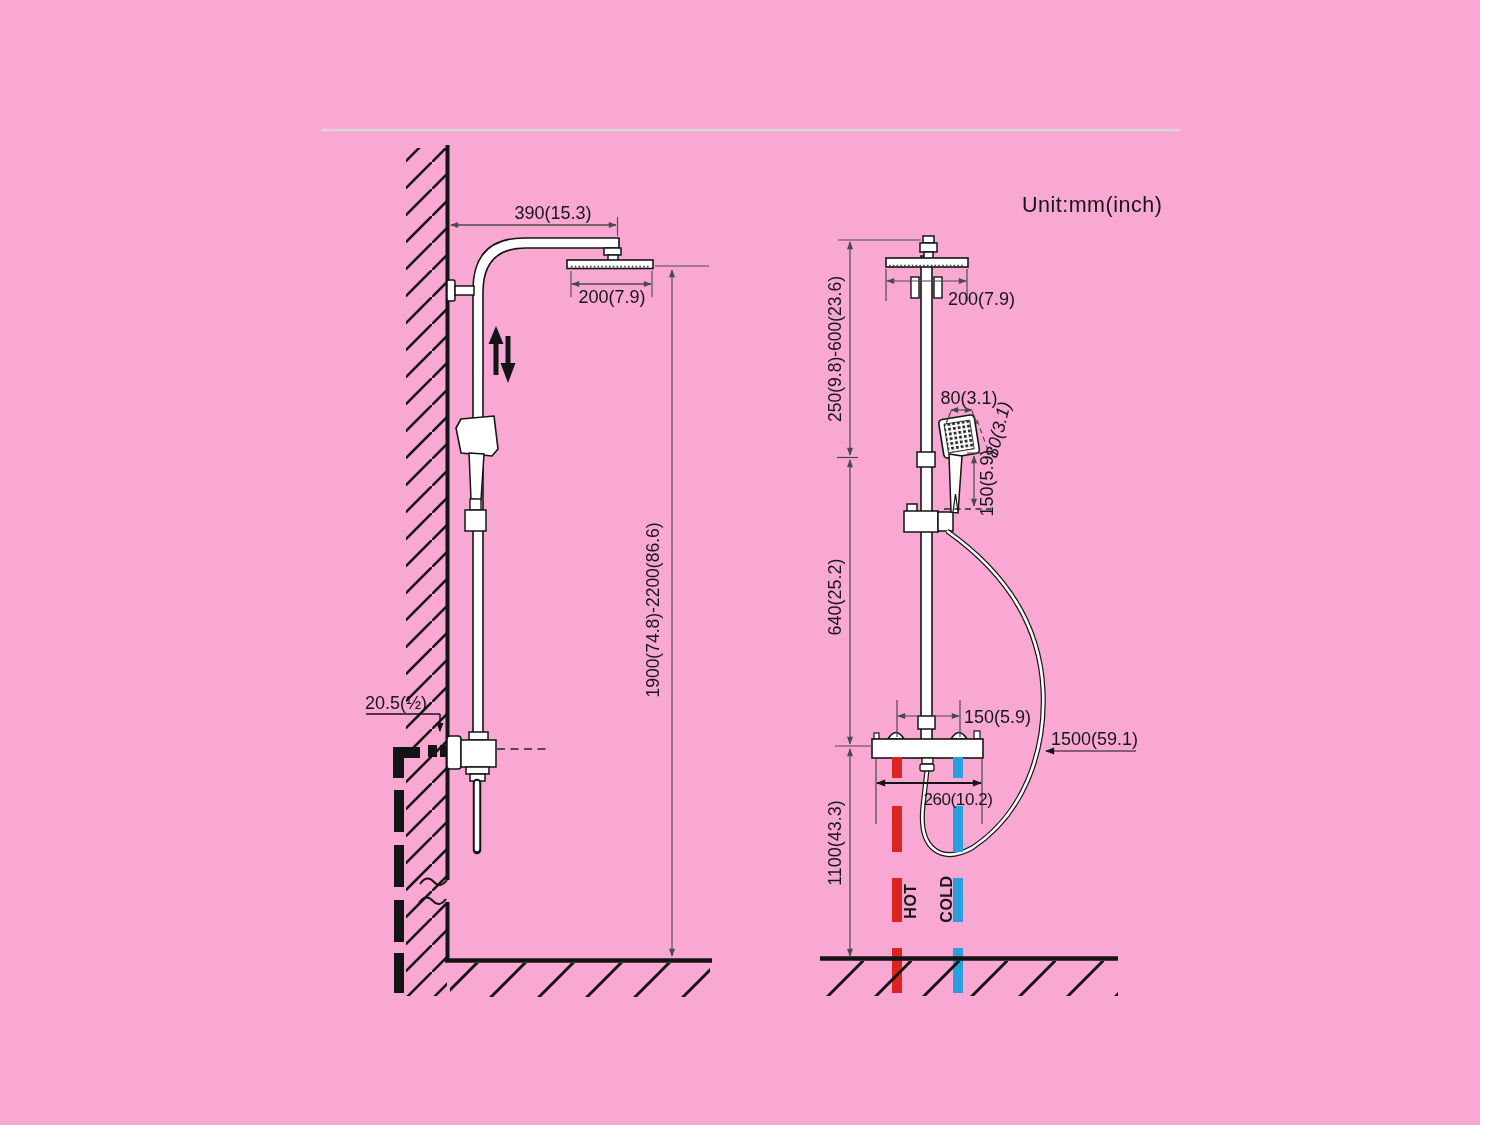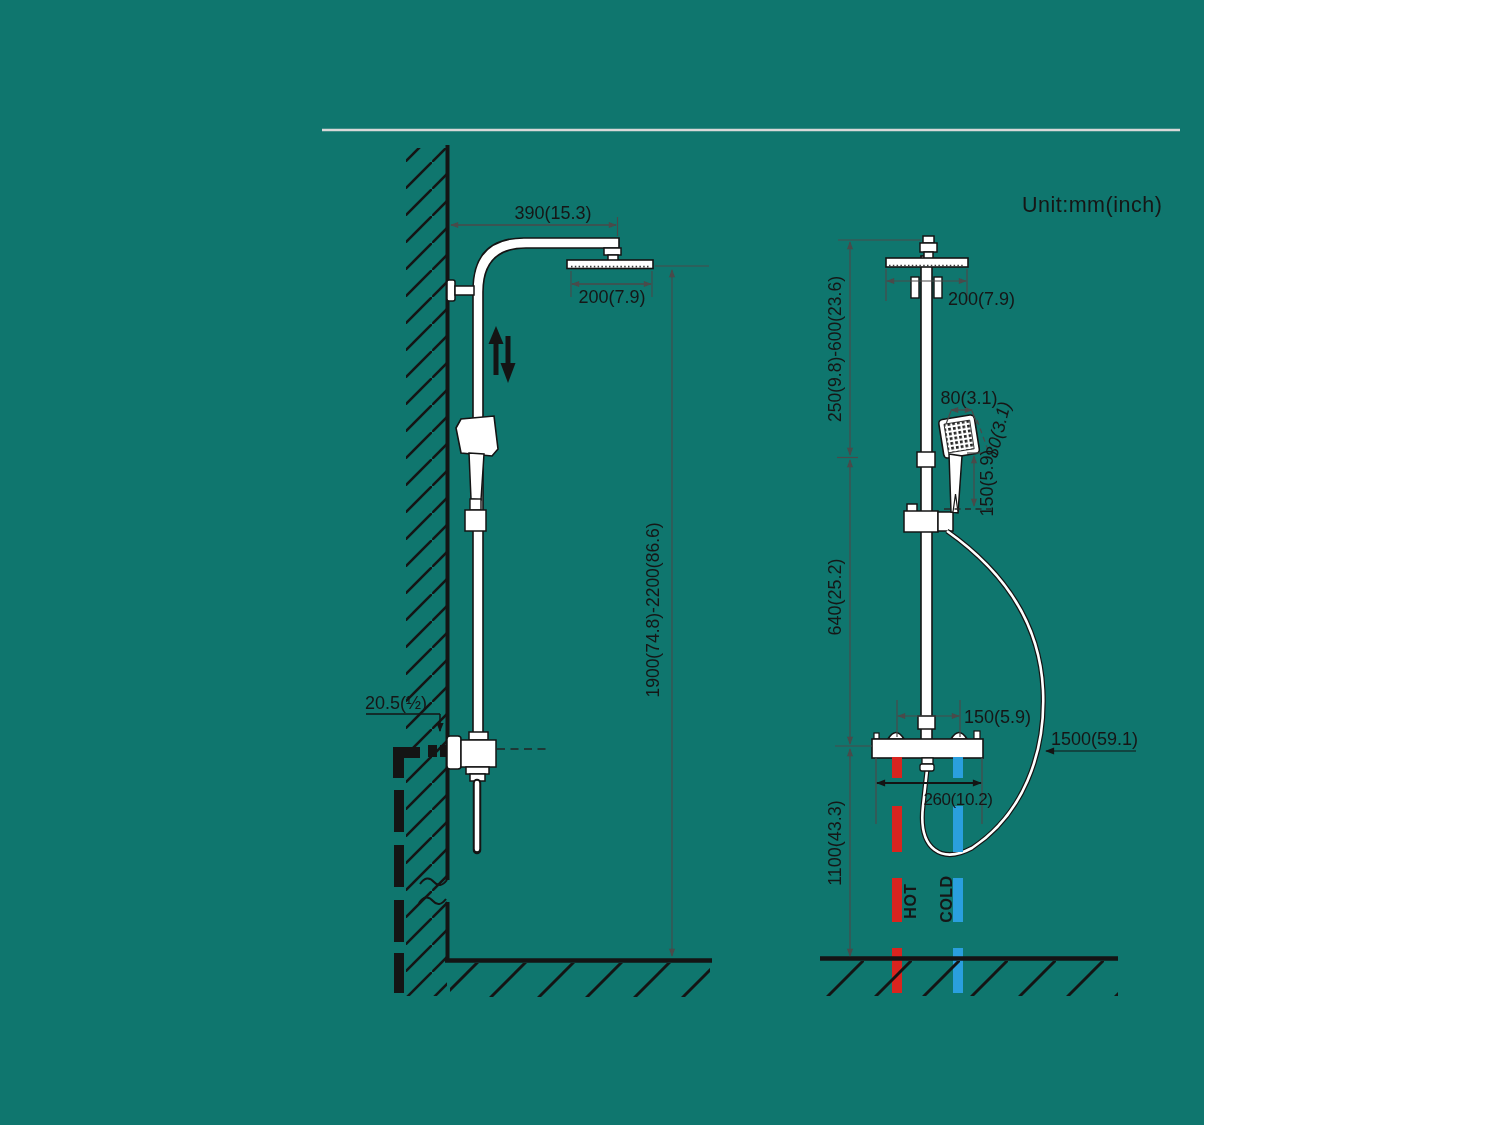--- a/index.html
+++ b/index.html
@@ -1,16 +1,16 @@
 <!DOCTYPE html>
 <html><head>
 <meta charset="utf-8">
 <style>
   html,body{margin:0;padding:0;background:#ffffff;}
-  .stage{position:relative;width:1204px;height:1125px;background:#0f766e;overflow:hidden;}
+  .stage{position:relative;width:1480px;height:1125px;background:#f9a8d4;overflow:hidden;}
   svg{position:absolute;left:0;top:0;}
   text{font-family:"Liberation Sans","DejaVu Sans",sans-serif;fill:#161616;}
   .d18{font-size:18px;}
   .d17{font-size:17.5px;}
   .d16{font-size:17px;letter-spacing:-0.4px;}
   .unit{font-size:21.5px;letter-spacing:0.5px;}
   .sup{font-size:16px;font-weight:600;letter-spacing:0.5px;}
   .it{font-style:italic;}
 </style>
 </head>

